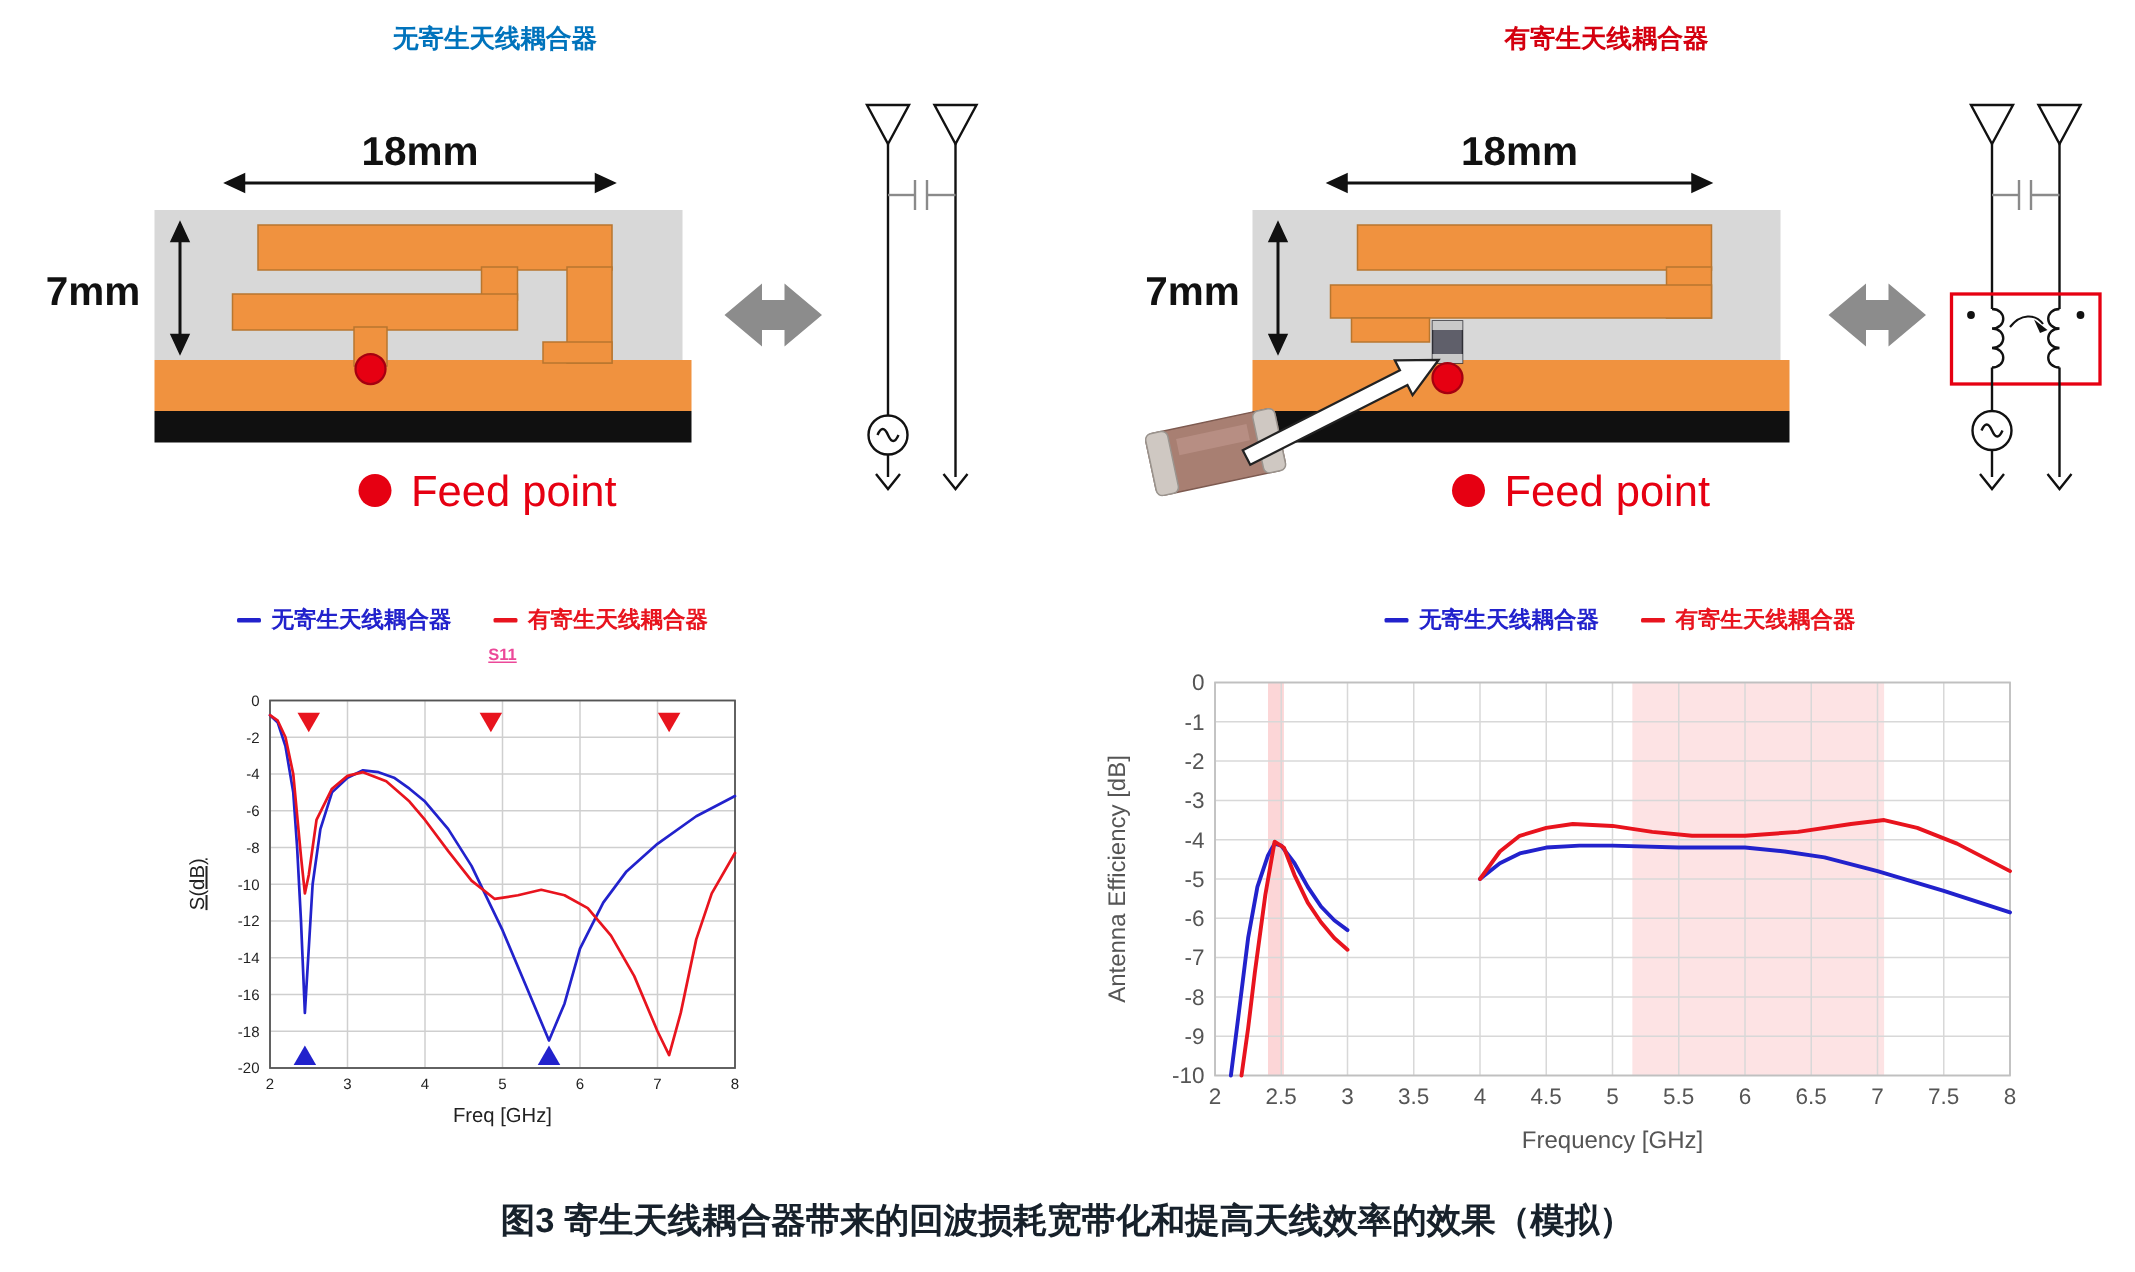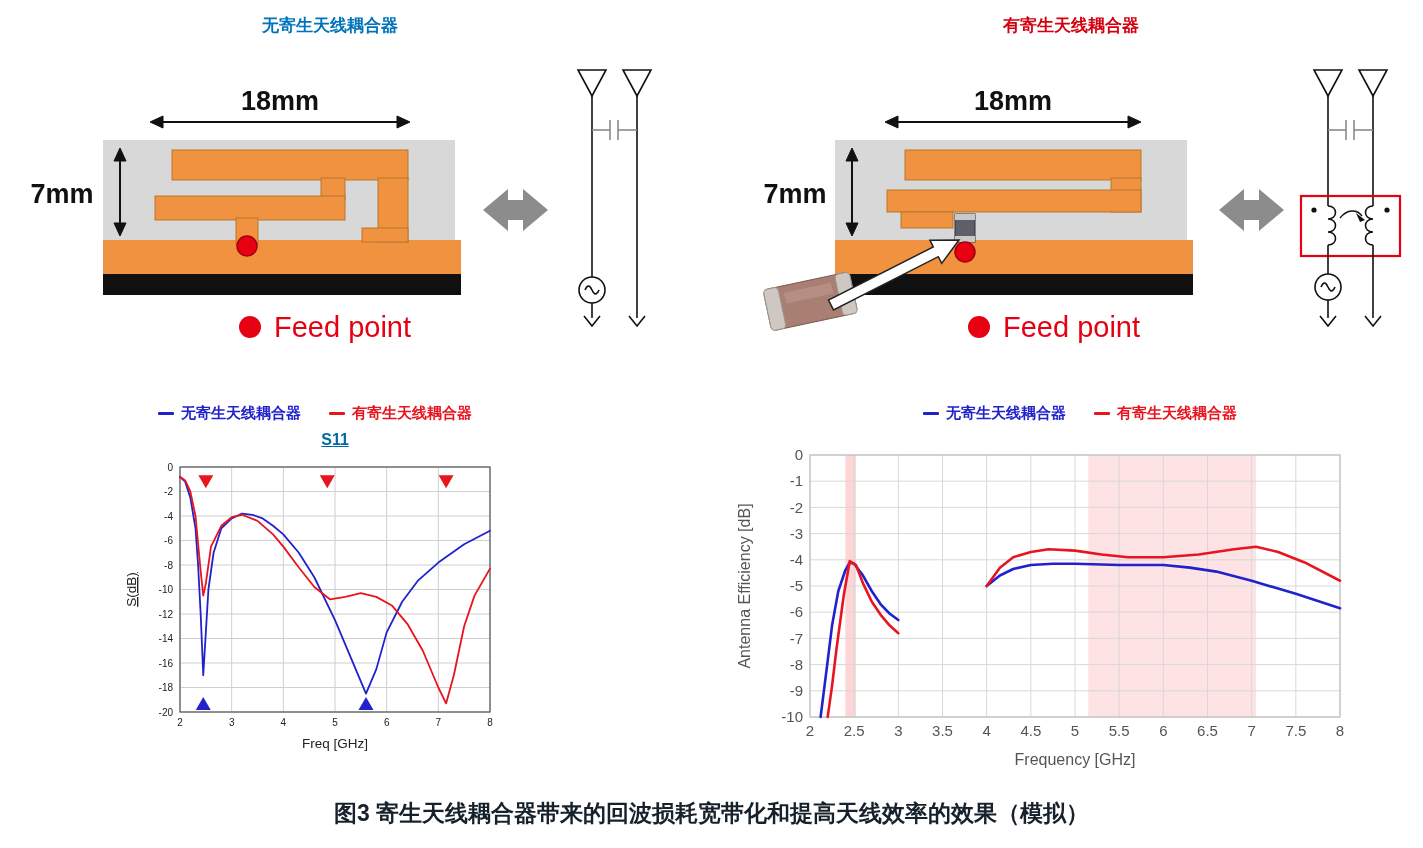--- a/index.html
+++ b/index.html
@@ -8,21 +8,21 @@
   .panel{position:absolute;top:0;height:380px;}
   .panel-svg{position:absolute;left:0;top:0;}
   .panel-title{position:absolute;top:14px;font-size:17px;font-weight:700;text-align:center;}
   .title-blue{color:#0073bc;}
   .title-red{color:#d4000f;}
   .dim-text{fill:#111;font-size:27px;font-weight:600;}
   .feed-text{fill:#e60012;font-size:29px;font-weight:500;}
   .legend{position:absolute;display:flex;gap:28px;justify-content:center;font-size:15px;font-weight:600;}
   .legend-item{display:flex;align-items:center;gap:7px;white-space:nowrap;}
   .legend-dash{display:inline-block;width:16px;height:3px;background:currentColor;border-radius:1px;}
-  .s11-title{position:absolute;text-align:center;font-size:16px;font-weight:700;color:#0369a1;text-decoration:underline;}
+  .s11-title{position:absolute;text-align:center;font-size:11px;font-weight:700;color:#ec4899;text-decoration:underline;}
   .caption{position:absolute;left:0;top:798px;width:100%;text-align:center;font-size:23px;font-weight:700;color:#17212b;}
   svg text{font-family:"Liberation Sans",sans-serif;}
 </style>
 </head>
 <body>
 
 <div class="page">
 
   <div class="panel" style="left:0;width:711px;">
     <div class="panel-title title-blue" style="left:170px;width:320px;">无寄生天线耦合器</div>

